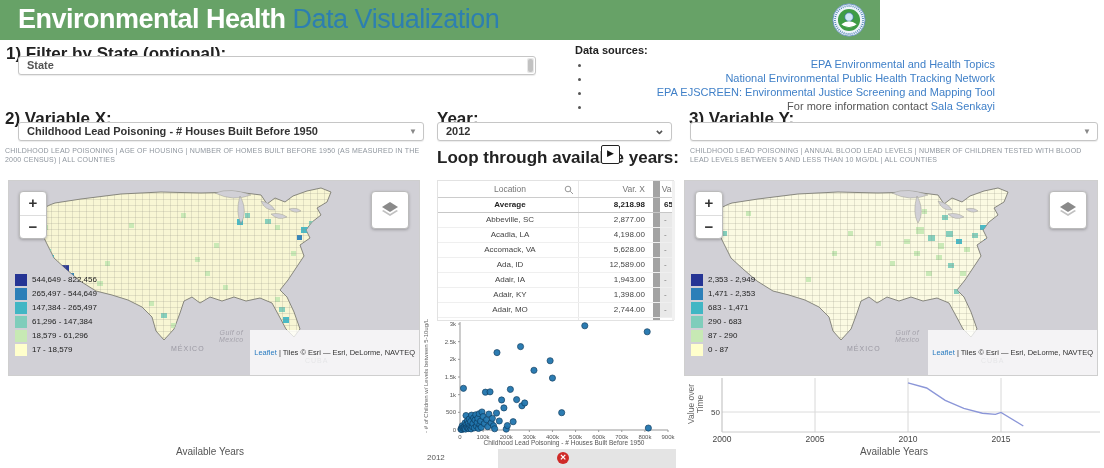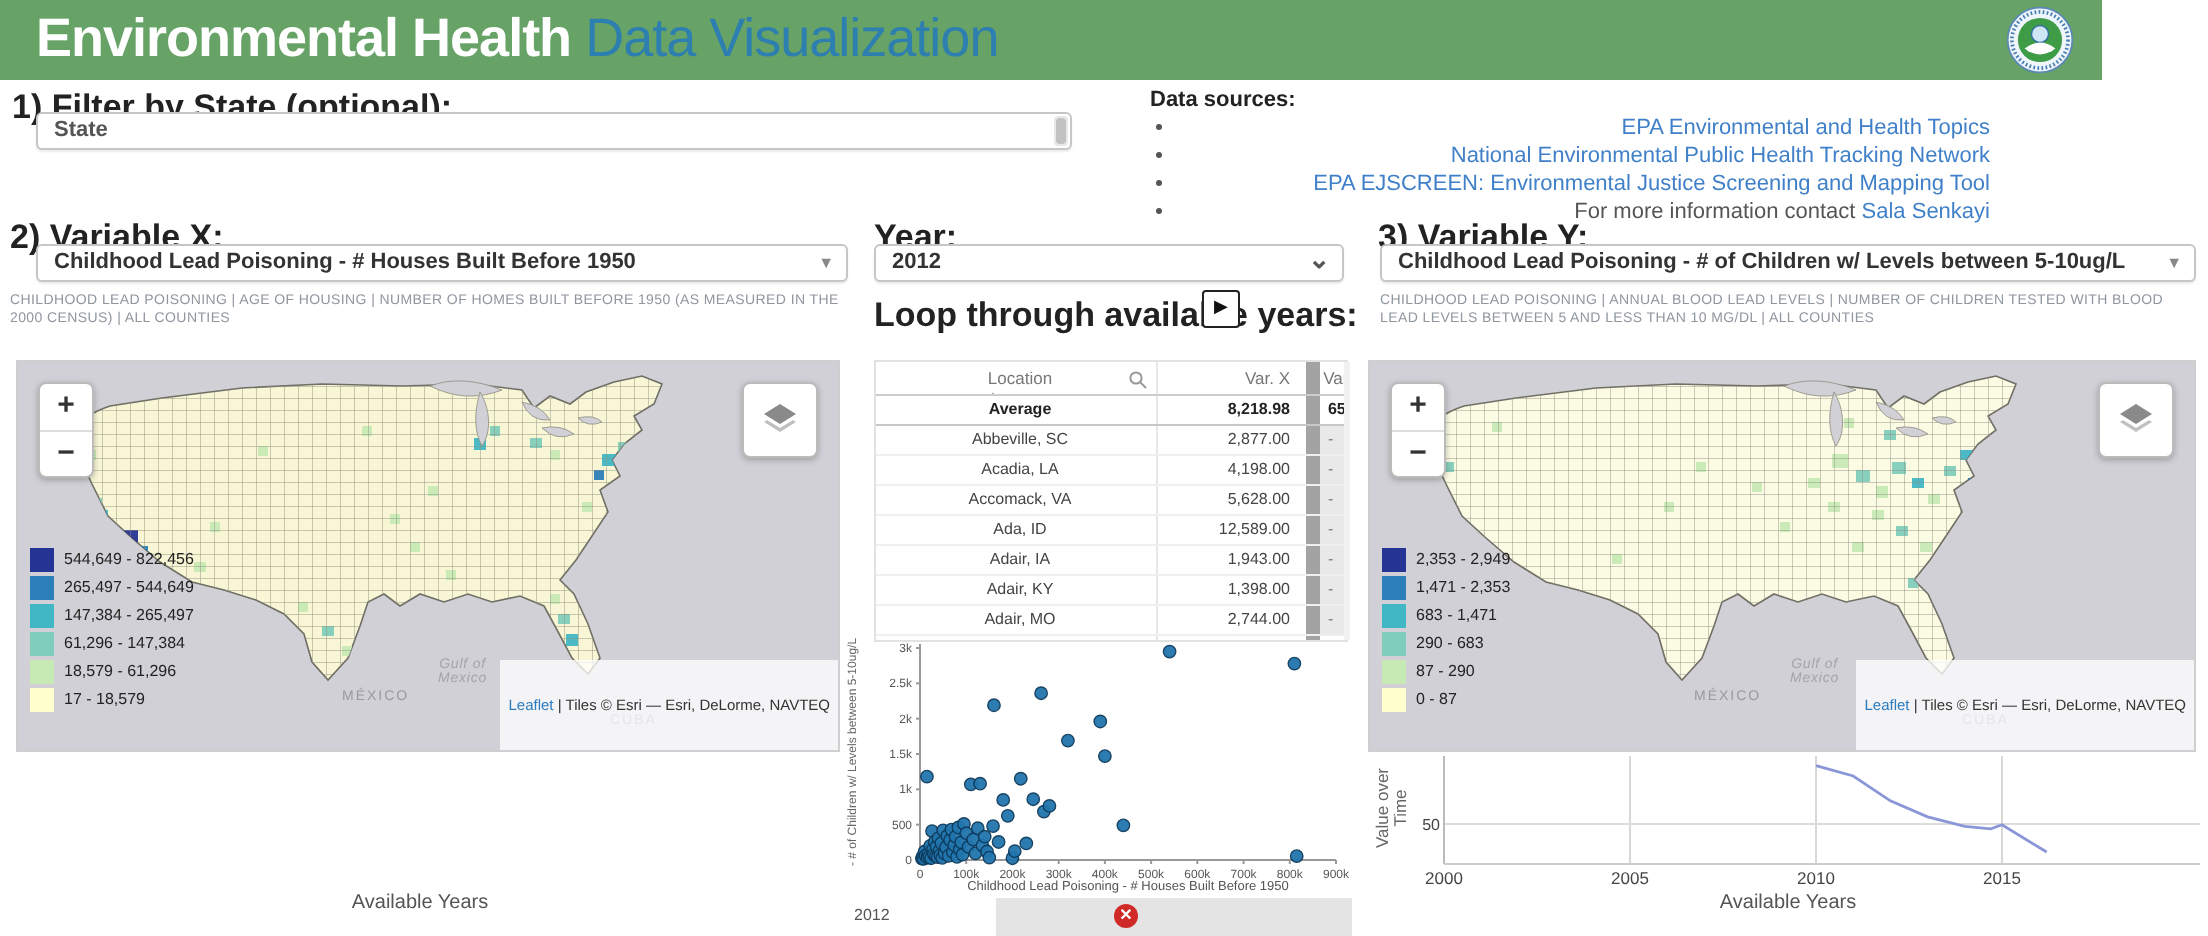--- a/index.html
+++ b/index.html
@@ -1,19 +1,19 @@
 <!DOCTYPE html>
 <html><head>
 <meta charset="utf-8">
 <style>
   html,body{margin:0;padding:0;background:#fff;}
   .page{position:relative;width:1104px;height:468px;overflow:hidden;
         font-family:"Liberation Sans",sans-serif;background:#fff;}
   
-  .header{position:absolute;left:0;top:0;width:1051px;height:40px;background:#67a267;}
+  .header{position:absolute;left:0;top:0;width:880px;height:40px;background:#67a267;}
   .header h1{margin:0;position:absolute;left:18px;top:4px;font-size:27px;letter-spacing:-0.5px;white-space:nowrap;}
   .title-bold{color:#ffffff;font-weight:bold;}
   .title-light{color:#2d7fb0;font-weight:normal;}
   .epa-logo{position:absolute;right:14px;top:3px;width:34px;height:34px;}
   
   .ctl-label{position:absolute;font-size:17px;font-weight:bold;color:#222;}
   .select-box{position:absolute;height:17px;background:#fff;border:1px solid #c6c6c6;border-radius:3px;
               box-shadow:0 1px 1px rgba(0,0,0,.08);font-size:11px;font-weight:bold;color:#333;
               line-height:17px;padding:0 18px 0 8px;white-space:nowrap;overflow:hidden;}
   .select-box .caret{position:absolute;right:6px;top:0;color:#888;font-size:8px;line-height:17px;}
@@ -116,21 +116,20 @@
   <div class="ctl-label" style="left:437px;top:109px;">Year:</div>
   <div class="select-box" style="left:437px;top:122px;width:207px;">
     <span>2012</span>
     <span class="caret thin">⌄</span>
   </div>
   <div class="ctl-label" style="left:437px;top:148px;">Loop through available years:</div>
   <div class="play-btn">▶</div>
 
   <div class="ctl-label" style="left:689px;top:109px;">3) Variable Y:</div>
   <div class="select-box" style="left:690px;top:122px;width:380px;">
-    <span>Childhood Lead Poisoning - # of Children w/ Levels between 5-10ug/L</span>
     <span class="caret">▼</span>
   </div>
   <div class="caption" style="left:690px;top:146px;width:400px;">CHILDHOOD LEAD POISONING | ANNUAL BLOOD LEAD LEVELS | NUMBER OF CHILDREN TESTED WITH BLOOD LEAD LEVELS BETWEEN 5 AND LESS THAN 10 MG/DL | ALL COUNTIES</div>
 
   <div class="map map-left" id="map-left">
     <div class="zoomctl">
       <div class="zin">+</div>
       <div class="zout">−</div>
     </div>
     <div class="layersctl">

